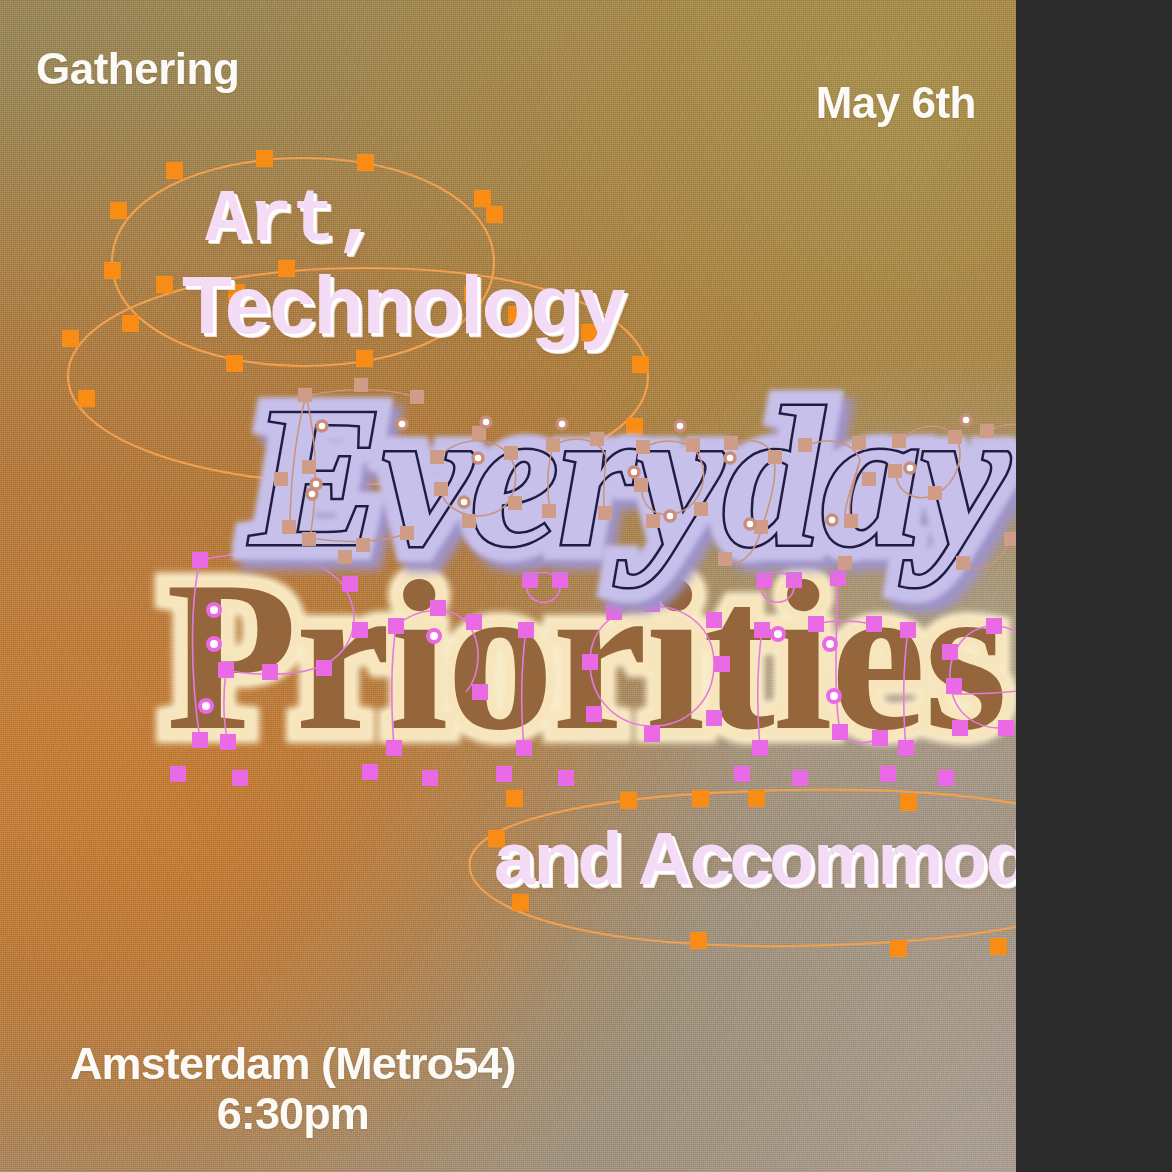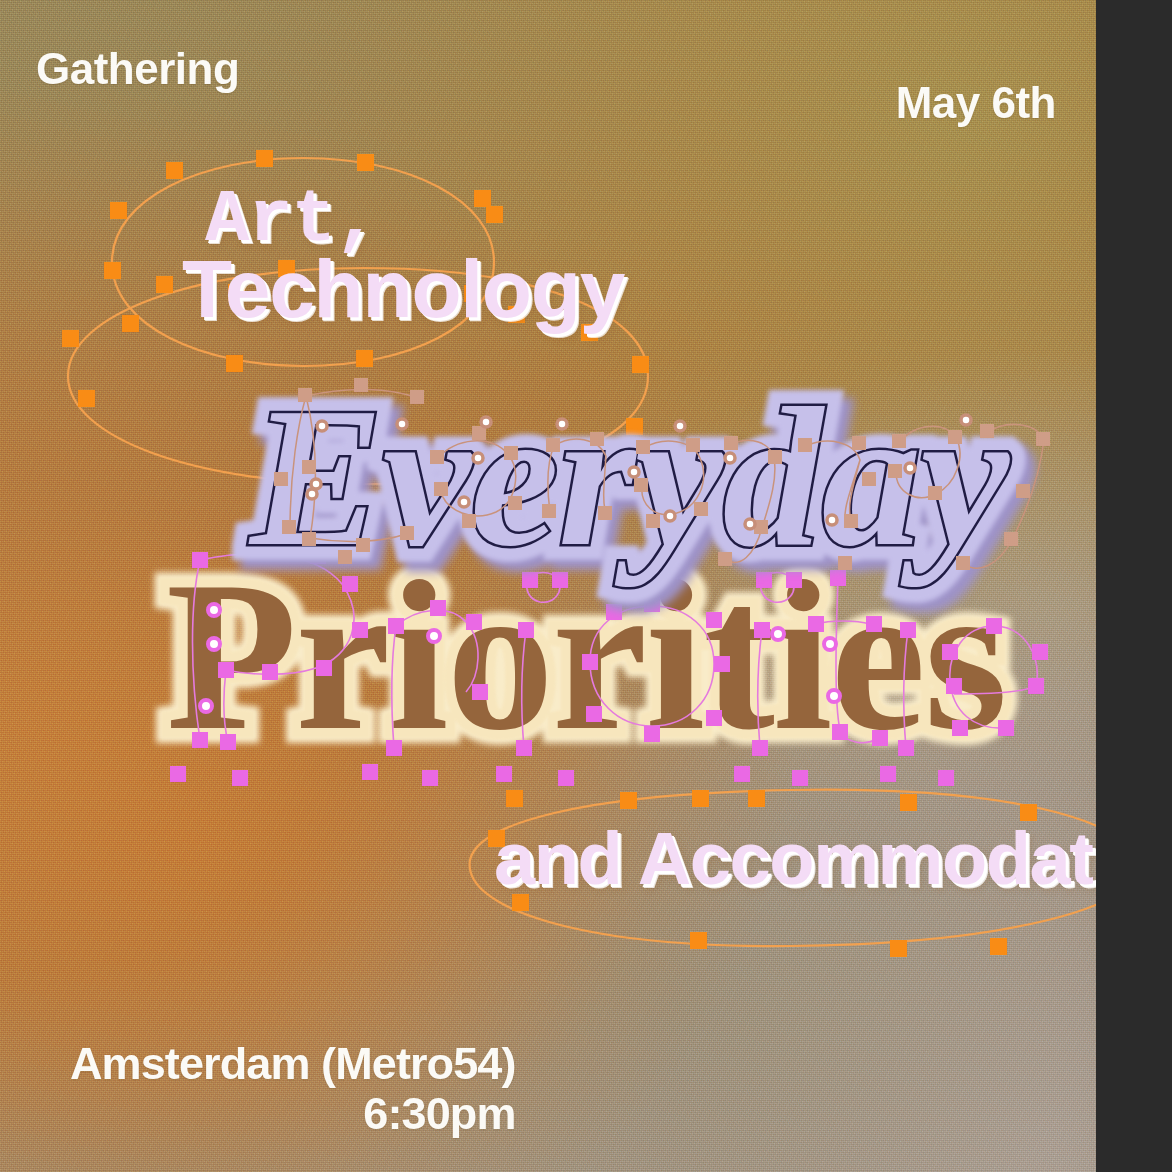--- a/index.html
+++ b/index.html
@@ -1,20 +1,20 @@
 <!DOCTYPE html>
 <html><head>
 <meta charset="utf-8">
 <style>
   html,body{margin:0;padding:0;background:#2b2b2b;}
   *{box-sizing:border-box;}
 
   .poster{
     position:relative;
-    width:1096px;height:1172px;
+    width:1016px;height:1172px;
     overflow:hidden;
     font-family:"Liberation Sans", sans-serif;
     background:#a8843f;
     isolation:isolate;
   }
 
   
   .bg-base{
     position:absolute;inset:0;
     background:
@@ -66,41 +66,41 @@
   }
   #kicker{ left:36px; top:44px;  font-size:44px; }
   #date  { right:40px;top:44px;  font-size:44px;margin-top:34px; }
 
   .venue{
     position:absolute;bottom:34px;z-index:40;
     color:#fbfaf6;font-weight:700;font-size:45px;
     line-height:1.10;letter-spacing:-.9px;white-space:pre-line;
     text-shadow:0 1px 2px rgba(80,55,20,.18);
   }
-  #venue-left { left:70px;  text-align:right;margin-top:19px; }
+  #venue-left { left:70px;  text-align:center;margin-top:19px; }
   #venue-right{ right:36px; text-align:right; }
 
   
   .paths{position:absolute;inset:0;z-index:18;pointer-events:none;}
   .paths svg{position:absolute;overflow:visible;}
   .pstroke{fill:none;stroke:#f2a04e;stroke-width:2.2;}
   .pnode{fill:#f98c15;}
 
   
   .pinkline{
     position:absolute;z-index:22;
     color:#f4dcf6;
     font-weight:700;letter-spacing:-1.2px;white-space:pre;
     text-shadow:
        3px 3px 0 #ffffff,
        4px 4px 0 rgba(255,255,255,.75),
        5px 6px 6px rgba(150,100,50,.25);
   }
   #art       { left:205px; top:178px; font-size:74px;font-family:Liberation Mono, monospace; }
-  #technology{ left:182px; top:242px; font-size:82px; }
+  #technology{ left:182px; top:258px; font-size:82px; }
   #accommodations{
     position:absolute;z-index:22;
     left:494px; top:816px;
     font-size:74px;font-weight:700;letter-spacing:-1.4px;white-space:pre;
     color:#f4dcf6;
     text-shadow:
        3px 3px 0 #ffffff,
        4px 4px 0 rgba(255,255,255,.78),
        5px 6px 6px rgba(150,100,50,.22);
   }

